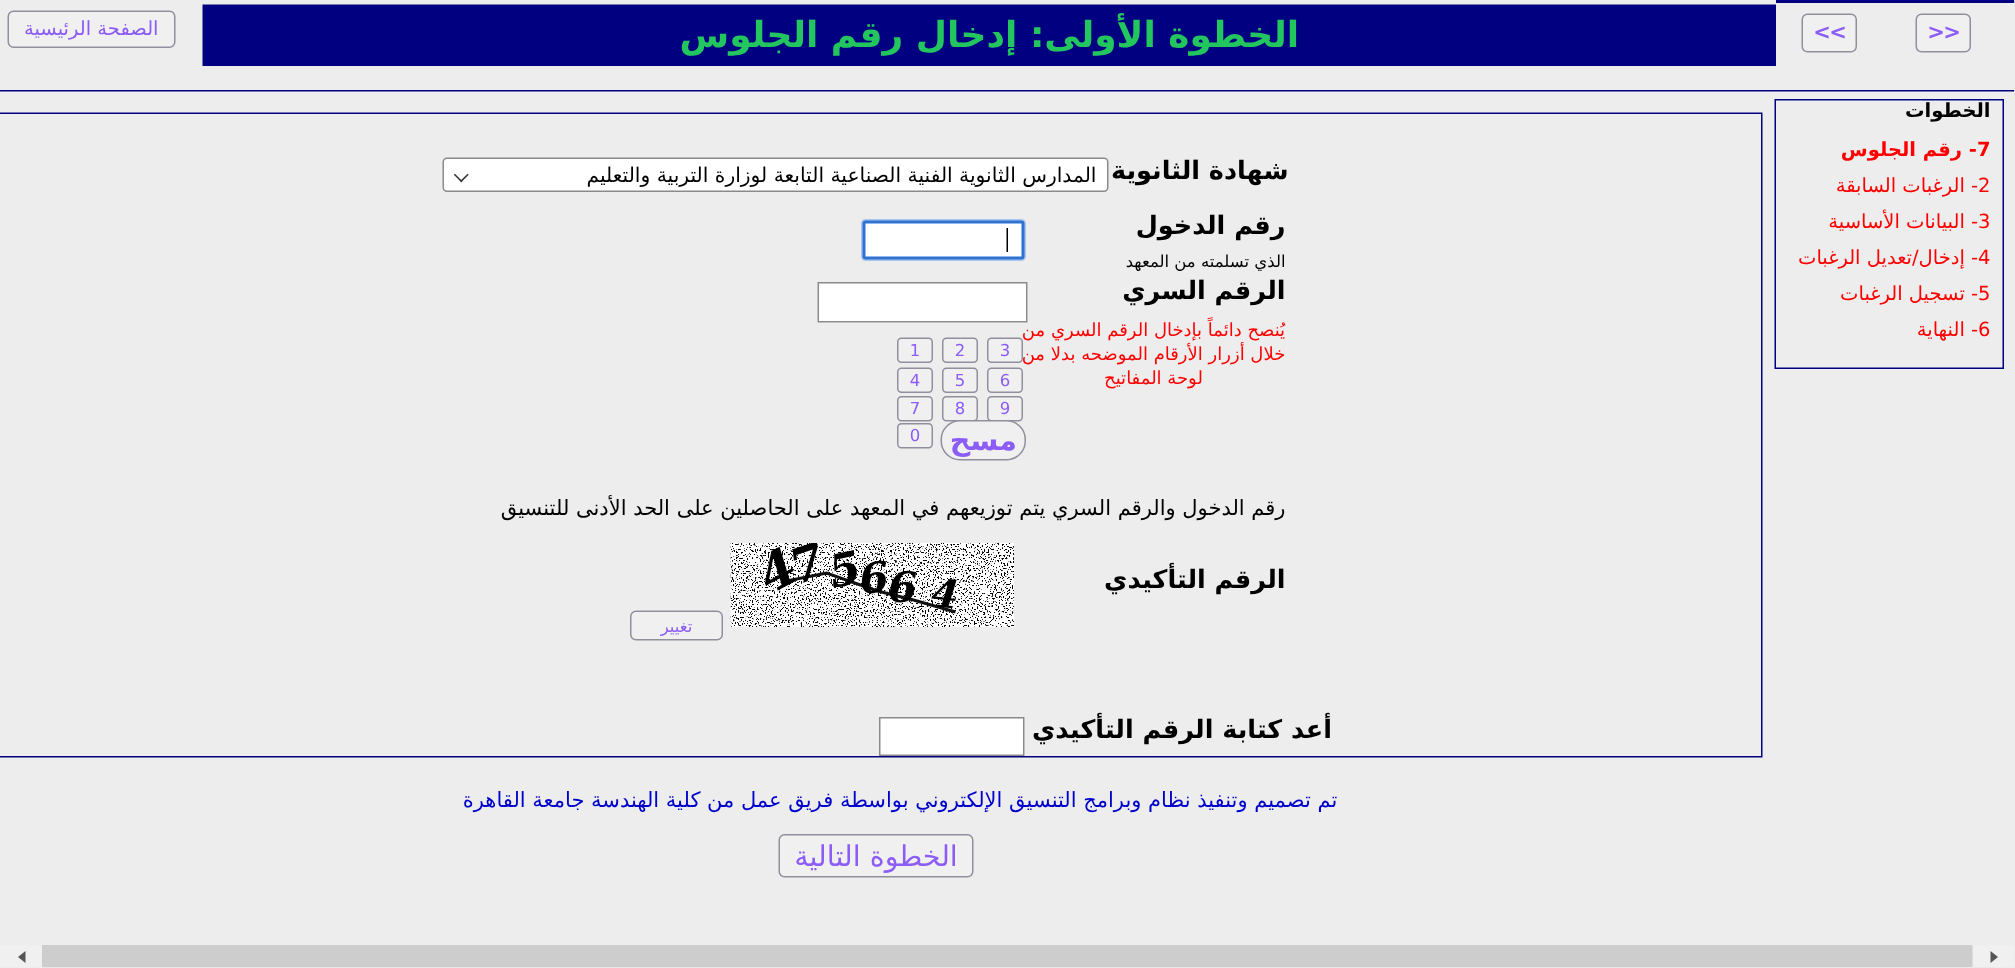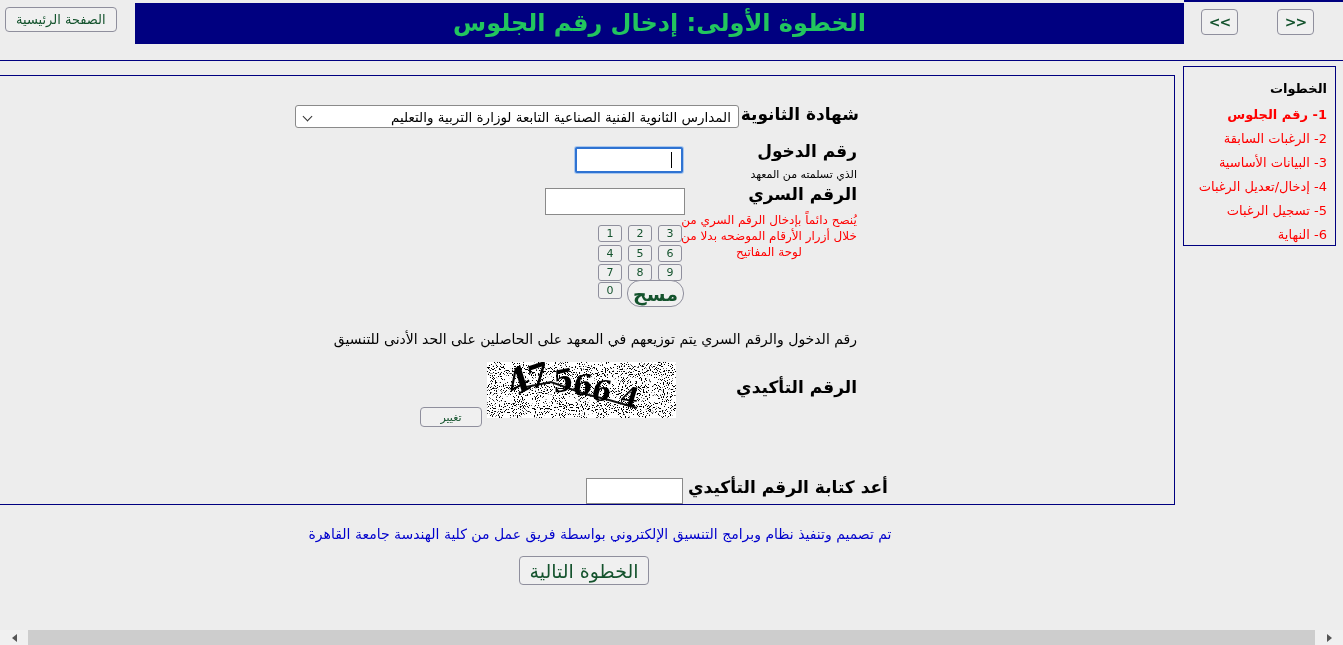--- a/index.html
+++ b/index.html
@@ -18,21 +18,21 @@
   }
   .abs { position:absolute; }
 
   
   .btn {
     position:absolute;
     display:flex; align-items:center; justify-content:center;
     background:#f0f0f0;
     border:1px solid #8f8f9d;
     border-radius:4px;
-    color:#14532d;
+    color:#8b5cf6;
     font-family:inherit;
     cursor:pointer;
     white-space:nowrap;
   }
   .home-btn { left:5px; top:7px; height:25px; padding:0 10px; font-size:13px; }
   .titlebar {
     left:135px; top:3px; width:1049px; height:41px;
     background:#000080;
     display:flex; align-items:center; justify-content:center;
   }
@@ -40,21 +40,21 @@
     color:#22c55e; font-weight:bold; font-size:24px; line-height:41px;
   }
   .topline { left:1184px; top:0; width:159px; height:2px; background:#000080; }
   .nav-btn { width:37px; height:26px; top:9px; font-size:14px; font-weight:bold; letter-spacing:-1px; direction:ltr;}
   .nav-back { left:1201px; }
   .nav-fwd  { left:1277px; }
 
   
   .hr-top   { left:0; top:60px; width:1343px; height:0; border-top:1px solid #000080; }
   .main-box { left:-6px; top:75px; width:1181px; height:430px; border:1px solid #000080; }
-  .side-box { left:1183px; top:66px; width:153px; height:180px; border:1px solid #000080; padding-top:14px; }
+  .side-box { left:1183px; top:66px; width:153px; height:180px; border:1px solid #000080; }
 
   
   .steps-title { text-align:right; padding-left:8px; padding-right:8px; font-weight:bold; font-size:13px; color:#000; height:22px; }
   .step-item   { text-align:right; padding-right:8px; line-height:24px; font-size:13px; color:#ff0000; white-space:nowrap; cursor:pointer; }
   .step-item.active { font-weight:bold; }
 
   
   .flabel { position:absolute; font-size:17px; font-weight:bold; color:#000; white-space:nowrap; }
   .fsub   { position:absolute; font-size:11px; color:#000; white-space:nowrap; }
 
@@ -149,21 +149,21 @@
   <div class="abs topline"></div>
 
   <button class="btn nav-btn nav-back">&lt;&lt;</button>
   <button class="btn nav-btn nav-fwd">&gt;&gt;</button>
 
   <div class="abs hr-top"></div>
   <div class="abs main-box"></div>
 
   <div class="abs side-box">
     <div class="steps-title">الخطوات</div>
-    <div class="step-item active">1- رقم الجلوس</div>
+    <div class="step-item active">7- رقم الجلوس</div>
     <div class="step-item">2- الرغبات السابقة</div>
     <div class="step-item">3- البيانات الأساسية</div>
     <div class="step-item">4- إدخال/تعديل الرغبات</div>
     <div class="step-item">5- تسجيل الرغبات</div>
     <div class="step-item">6- النهاية</div>
   </div>
 
   <div class="flabel" style="right:484px; top:104px;">شهادة الثانوية</div>
   <div class="select-box">
     <span>المدارس الثانوية الفنية الصناعية التابعة لوزارة التربية والتعليم</span>

